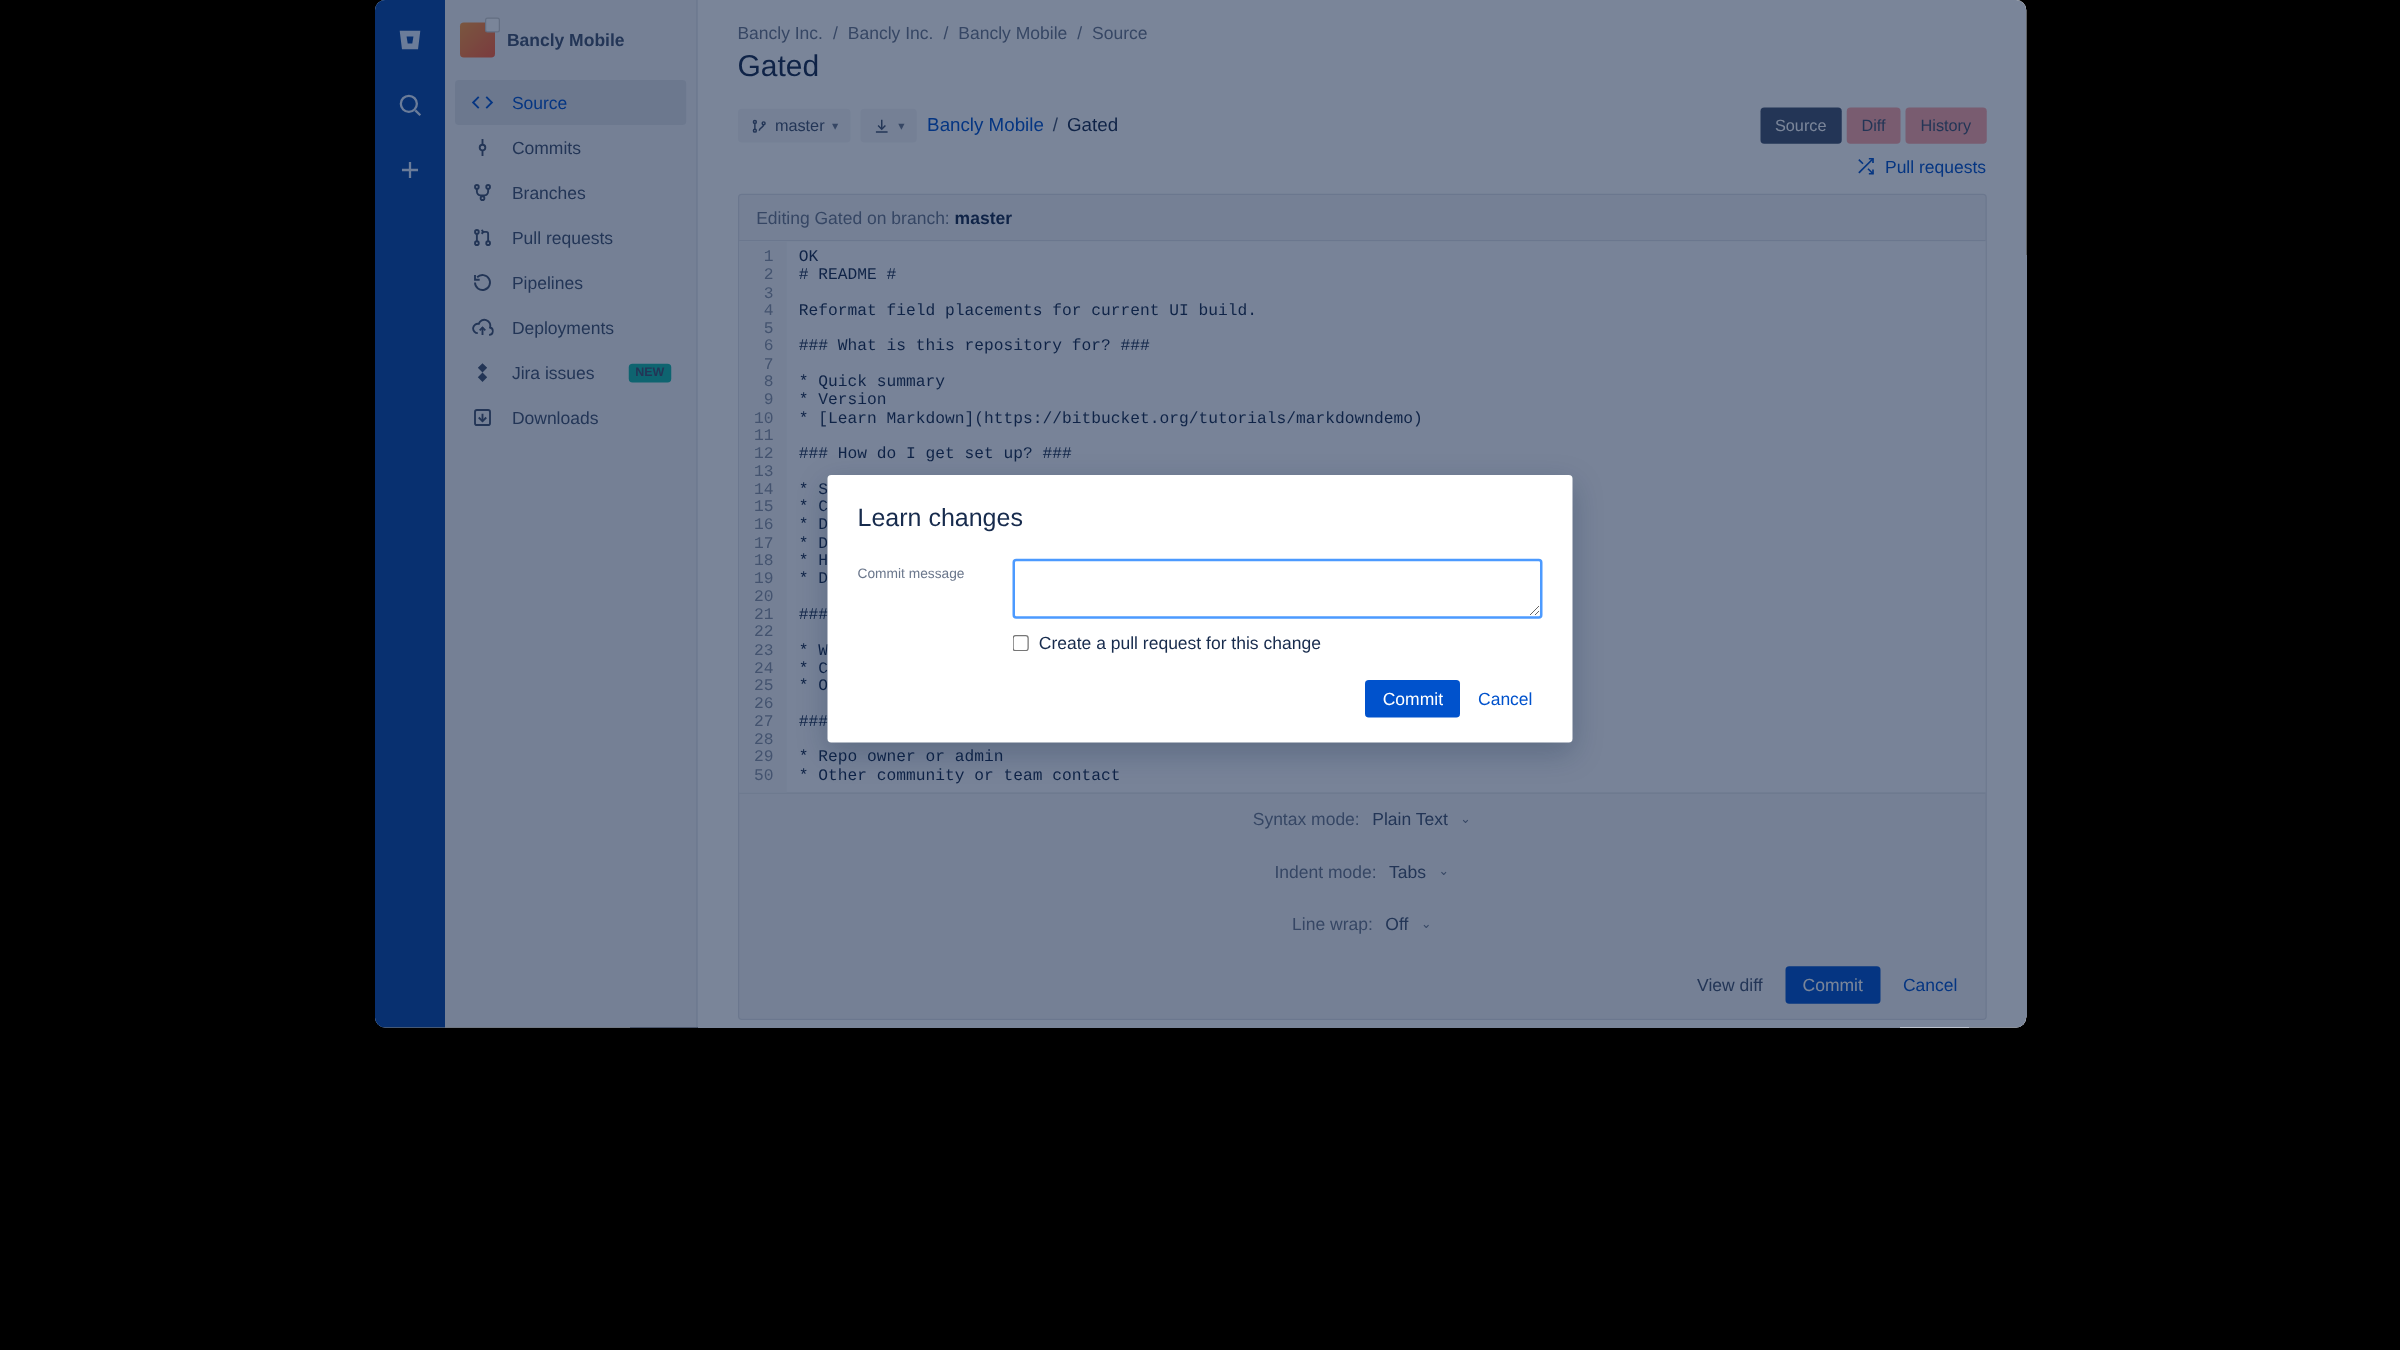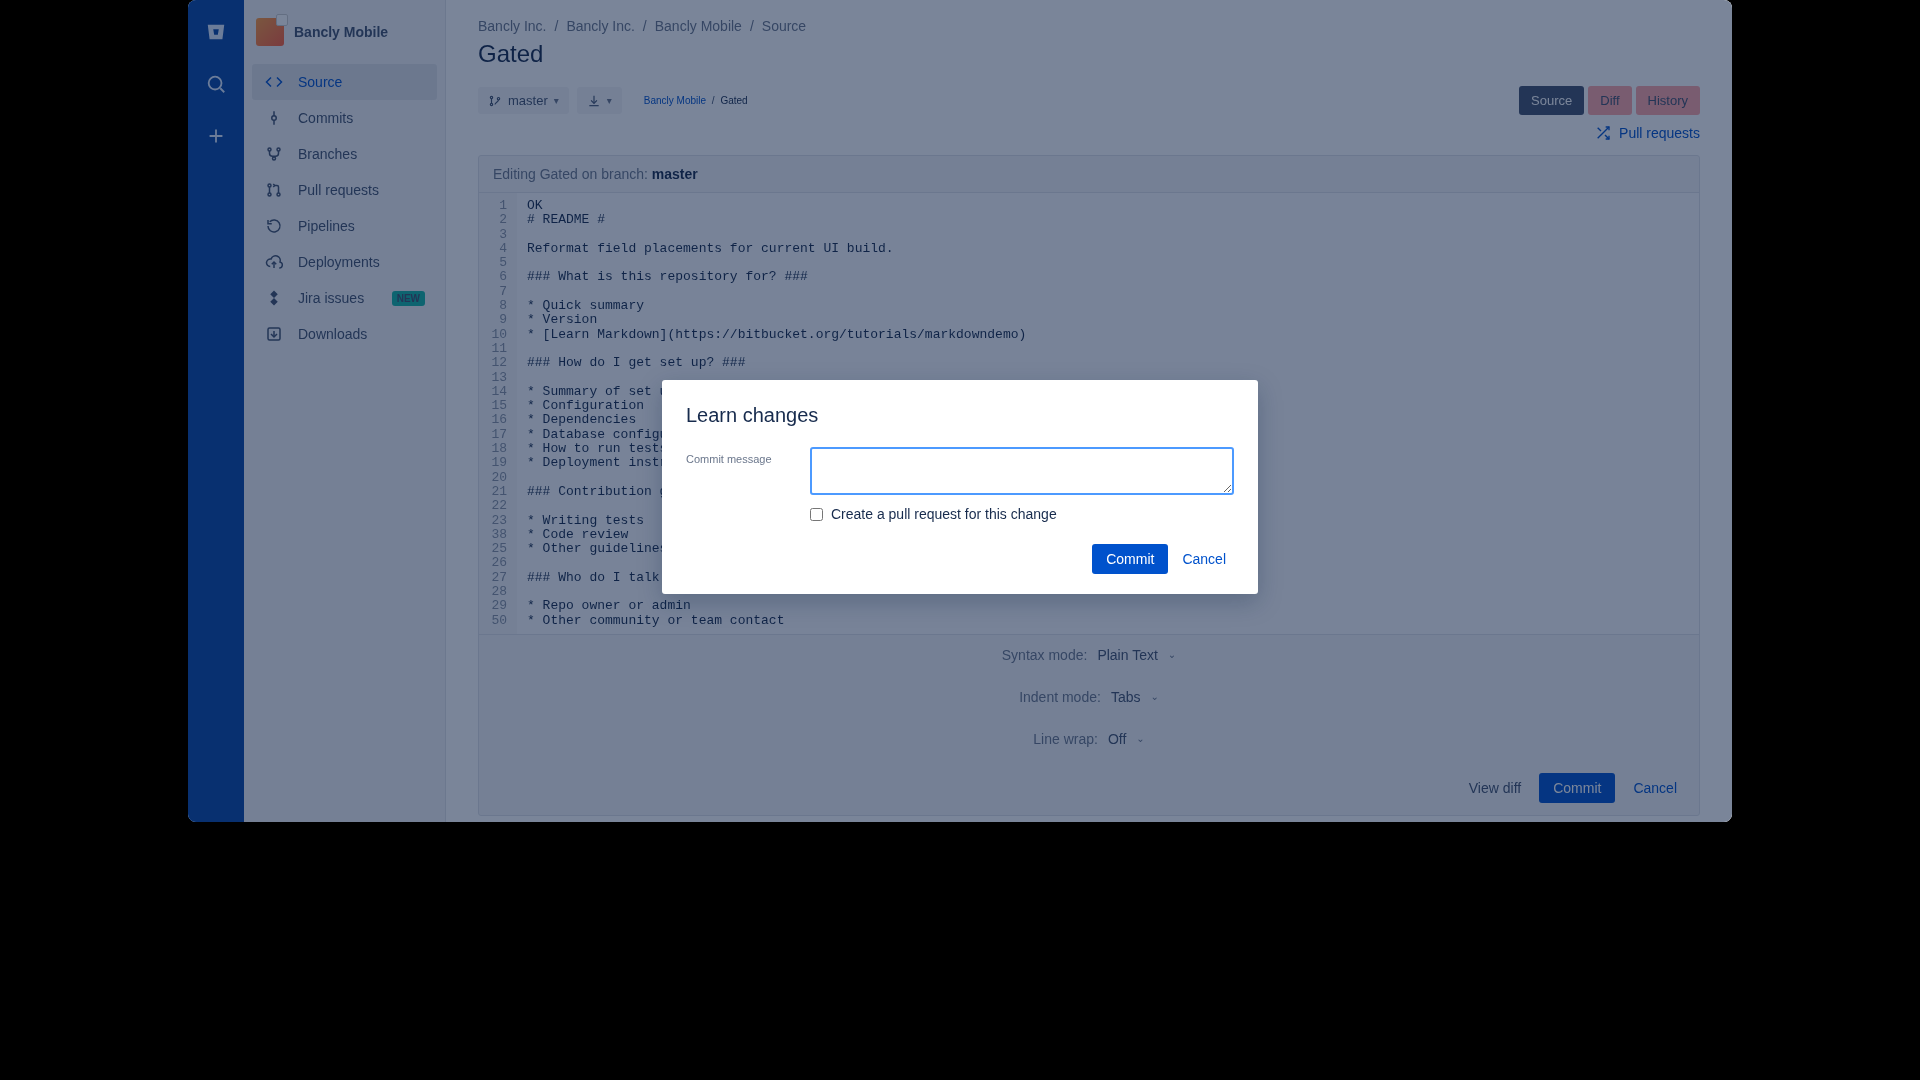--- a/index.html
+++ b/index.html
@@ -7,21 +7,21 @@
   font-family: -apple-system, BlinkMacSystemFont, "Segoe UI", Helvetica, Arial, sans-serif;
   background: #f4f5f7;
   width: 1920px;
   height: 1080px;
   overflow: hidden;
   position: relative;
   font-size: 14px;
   color: #172b4d;
 }
 .app-frame {
-  width: 1544px;
+  width: 1321px;
   height: 822px;
   margin: 0 auto;
   border-radius: 8px;
   overflow: hidden;
   position: relative;
   display: flex;
   background: #f4f5f7;
   box-shadow: 0 4px 20px rgba(0,0,0,0.15);
 }
 .outer-wrap {
@@ -137,21 +137,21 @@
   border: none;
   border-radius: 3px;
   padding: 6px 10px;
   display:flex;
   align-items:center;
   gap:6px;
   color:#42526e;
   cursor:pointer;
   font-size:13px;
 }
-.path-label { margin-left: 22px; font-size: 10px; }
+.path-label { margin-left: 8px; font-size: 15px; }
 .path-label .repo-link { color:#0052cc; font-weight:500; cursor:pointer; }
 .path-label .sep2 { color:#42526e; margin:0 3px; }
 .view-tabs { margin-left:auto; display:flex; gap:4px; }
 .vtab {
   background:#fca5a5;
   border:none;
   padding:7px 12px;
   border-radius:3px;
   color:#42526e;
   cursor:pointer;
@@ -449,21 +449,21 @@
               <div>14</div>
               <div>15</div>
               <div>16</div>
               <div>17</div>
               <div>18</div>
               <div>19</div>
               <div>20</div>
               <div>21</div>
               <div>22</div>
               <div>23</div>
-              <div>38</div>
+              <div>24</div>
               <div>25</div>
               <div>26</div>
               <div>27</div>
               <div>28</div>
               <div>29</div>
               <div>50</div>
             </div>
         <div class="code-lines" id="codelines"><div>OK</div><div># README #</div><div>&nbsp;</div><div>Reformat field placements for current UI build.</div><div>&nbsp;</div><div>### What is this repository for? ###</div><div>&nbsp;</div><div>* Quick summary</div><div>* Version</div><div>* [Learn Markdown](https://bitbucket.org/tutorials/markdowndemo)</div><div>&nbsp;</div><div>### How do I get set up? ###</div><div>&nbsp;</div><div>* Summary of set up</div><div>* Configuration</div><div>* Dependencies</div><div>* Database configuration</div><div>* How to run tests</div><div>* Deployment instructions</div><div>&nbsp;</div><div>### Contribution guidelines ###</div><div>&nbsp;</div><div>* Writing tests</div><div>* Code review</div><div>* Other guidelines</div><div>&nbsp;</div><div>### Who do I talk to? ###</div><div>&nbsp;</div><div>* Repo owner or admin</div><div>* Other community or team contact</div></div>
       </div>
       <div class="editor-footer">

